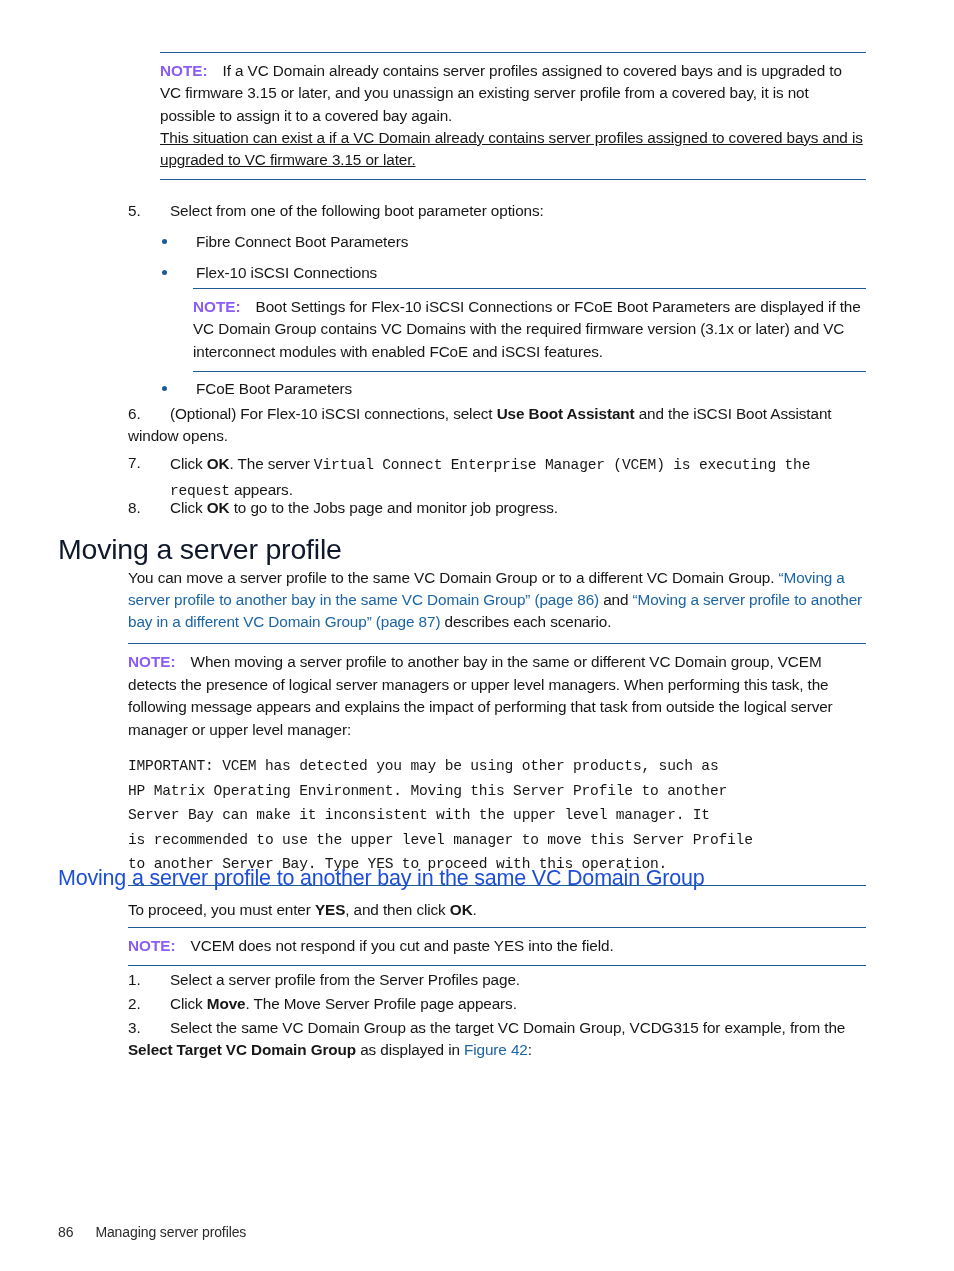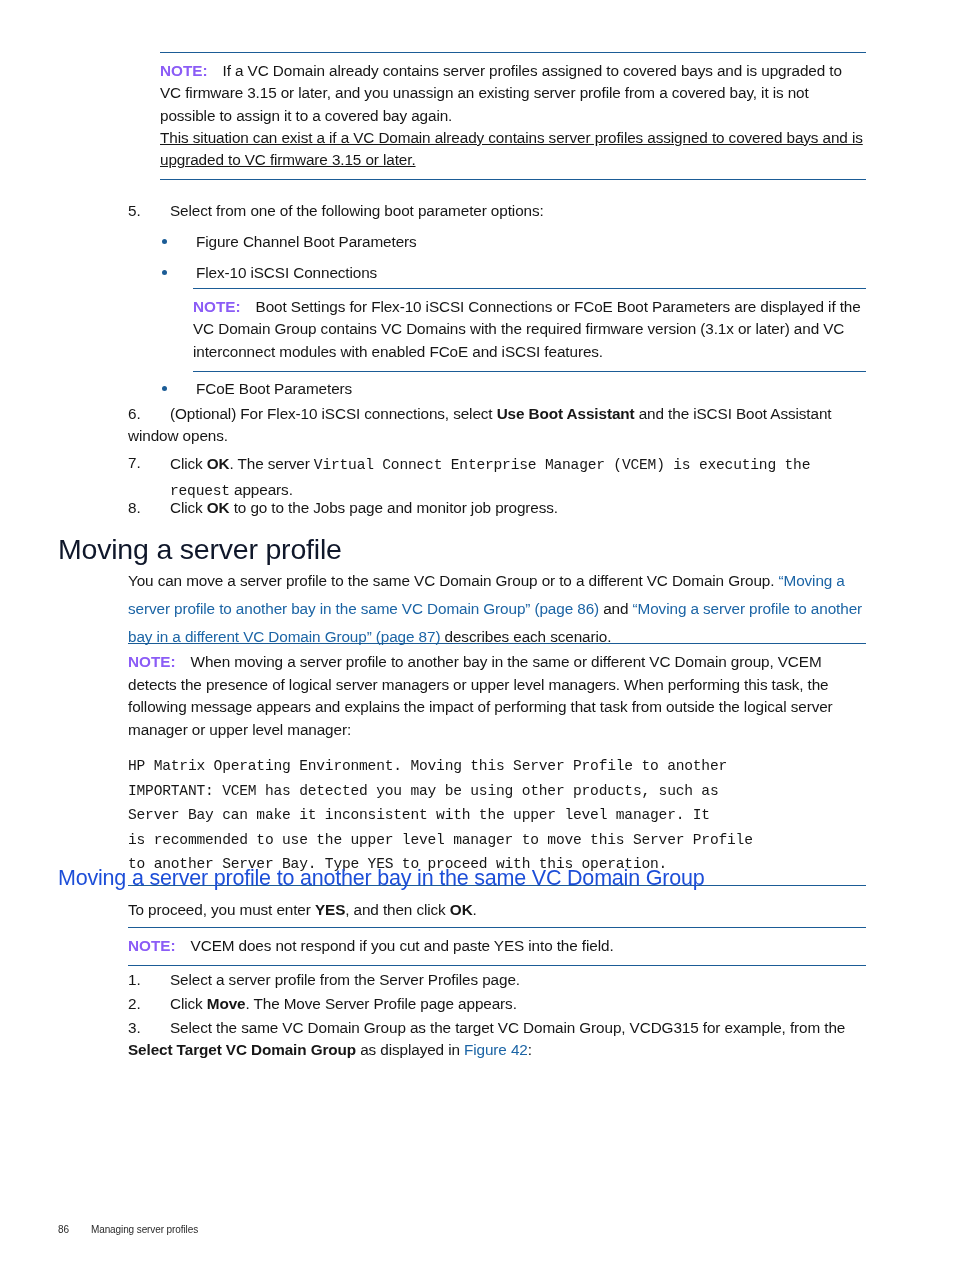--- a/index.html
+++ b/index.html
@@ -103,21 +103,21 @@
   .bullet-body {
     margin-left: 34px;
   }
 
   
   .tb { position: absolute; }
 
   
   .footer {
     position: absolute;
-    font-size: 10px;
+    font-size: 14px;
     color: #2b2b2b;
     letter-spacing: -0.1px;
   }
   .footer .pg { margin-right: 22px; }
 </style>
 </head>
 <body>
 
 <div class="page">
 
@@ -130,21 +130,21 @@
     </div>
   </div>
 
   <div class="num-item body-text" style="left:128px; top:200px; width:740px;">
     <span class="num-marker">5.</span>
     <span class="num-body">Select from one of the following boot parameter options:</span>
   </div>
 
   <div class="bullet-item body-text" style="left:162px; top:231px; width:700px;">
     <span class="bullet-dot"></span>
-    <span class="bullet-body">Figure Channel Boot Parameters</span>
+    <span class="bullet-body">Fibre Connect Boot Parameters</span>
   </div>
 
   <div class="bullet-item body-text" style="left:162px; top:262px; width:700px;">
     <span class="bullet-dot"></span>
     <span class="bullet-body">Flex-10 iSCSI Connections</span>
   </div>
 
   <div class="note" style="left:193px; top:288px; width:673px;">
     <div class="note-inner">
       <div class="body-text">
@@ -168,33 +168,33 @@
     <span class="num-body body-text" style="display:block; line-height:24.5px;"><span>Click </span><b>OK</b><span>. The server </span><span class="mono">Virtual Connect Enterprise Manager (VCEM) is executing the request</span><span> appears.</span></span>
   </div>
 
   <div class="num-item body-text" style="left:128px; top:497px; width:742px;">
     <span class="num-marker">8.</span>
     <span class="num-body"><span>Click </span><b>OK</b><span> to go to the Jobs page and monitor job progress.</span></span>
   </div>
 
   <h1 class="h1" style="left:58px; top:532px; width:700px;">Moving a server profile</h1>
 
-  <div class="tb body-text" style="left:128px; top:567px; width:742px; line-height:28px;">
+  <div class="tb body-text" style="left:128px; top:567px; width:742px; line-height:22px;">
     <span>You can move a server profile to the same VC Domain Group or to a different VC Domain Group.</span>
     <span class="link">“Moving a server profile to another bay in the same VC Domain Group” (page 86)</span><span> and </span><span class="link">“Moving a server profile to another bay in a different VC Domain Group” (page 87)</span><span> describes each scenario.</span>
   </div>
 
   <div class="note" style="left:128px; top:643px; width:738px;">
     <div class="note-inner">
       <div class="body-text" style="line-height:22.5px;">
         <span class="note-label">NOTE:</span><span class="note-gap"></span><span>When moving a server profile to another bay in the same or different VC Domain group, VCEM detects the presence of logical server managers or upper level managers. When performing this task, the following message appears and explains the impact of performing that task from outside the logical server manager or upper level manager:</span>
       </div>
       <div style="height:13px;"></div>
+      <div class="mono">IMPORTANT: VCEM has detected you may be using other products, such as</div>
       <div class="mono">HP Matrix Operating Environment. Moving this Server Profile to another</div>
-      <div class="mono">IMPORTANT: VCEM has detected you may be using other products, such as</div>
       <div class="mono">Server Bay can make it inconsistent with the upper level manager. It</div>
       <div class="mono">is recommended to use the upper level manager to move this Server Profile</div>
       <div class="mono">to another Server Bay. Type YES to proceed with this operation.</div>
     </div>
   </div>
 
   <h2 class="h2" style="left:58px; top:865px; width:800px;">Moving a server profile to another bay in the same VC Domain Group</h2>
 
   <div class="tb body-text" style="left:128px; top:899px; width:740px;">
     <span>To proceed, you must enter </span><b>YES</b><span>, and then click </span><b>OK</b><span>.</span>

